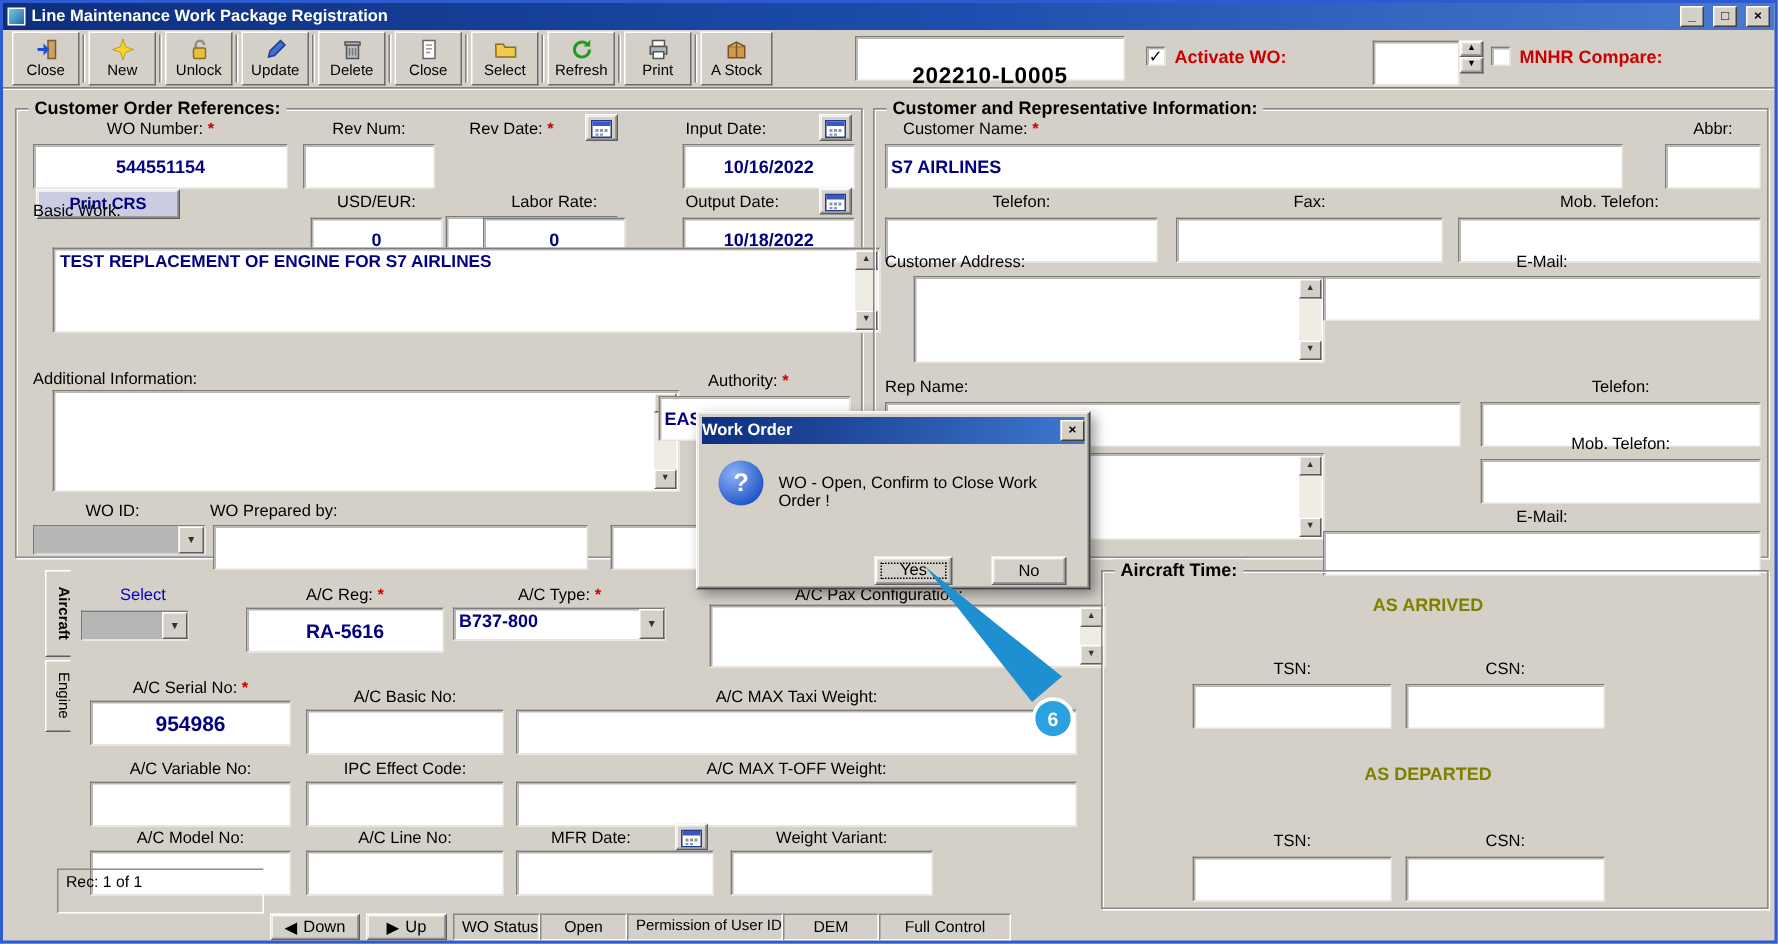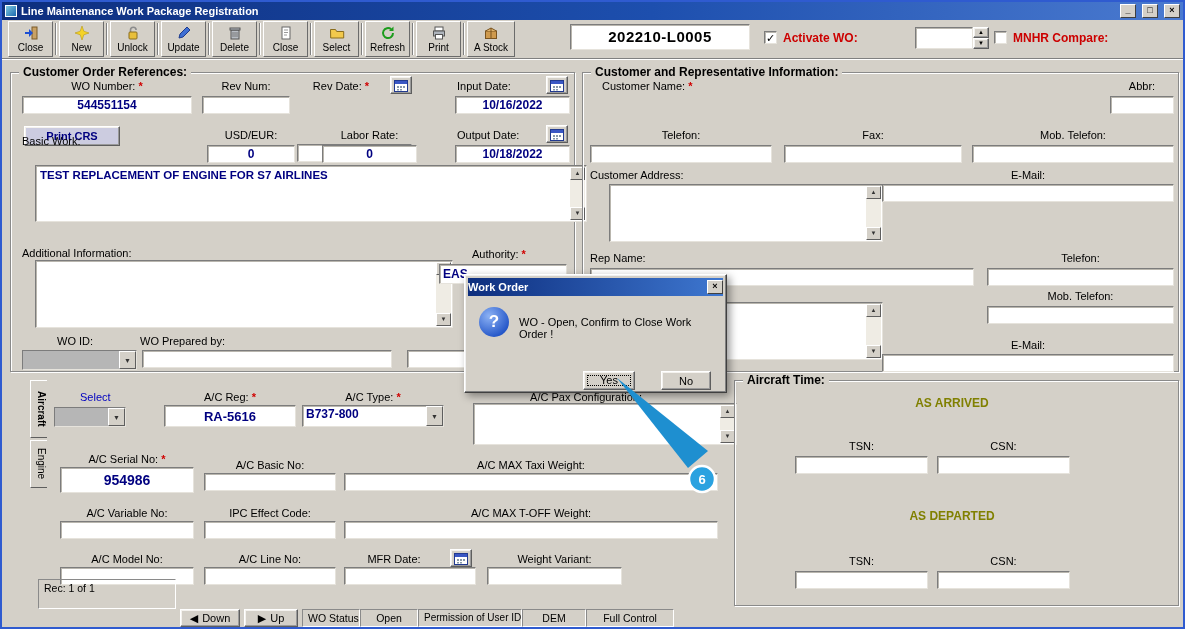--- a/index.html
+++ b/index.html
@@ -30,21 +30,21 @@
     display:flex; flex-direction:column; align-items:center; justify-content:center; gap:1px;
     width:45px; background:#d4d0c8; border:1px solid; border-color:#fff #6b6b6b #6b6b6b #fff;
     font-size:10px; cursor:default; white-space:nowrap;
   }
   .ticon { height:16px; display:flex; align-items:center; }
   .tsep { width:0; margin:2px 2px; border-left:1px solid #808080; border-right:1px solid #fff; }
   .fld {
     position:absolute; background:#fff; border:1px solid;
     border-color:#7c7c7c #e6e3dc #e6e3dc #7c7c7c;
     box-shadow: inset 1px 1px 0 #b9b6ae;
-    font-size:12px; padding:0 3px; outline:none;
+    font-size:12px; padding:14px 3px; outline:none;
   }
   .center { text-align:center; }
   .navy { color:#000080; font-weight:bold; }
   .lbl { position:absolute; font-size:11px; white-space:nowrap; }
   .lblc { position:absolute; font-size:11px; text-align:center; white-space:nowrap; }
   .req { color:#d00000; font-weight:bold; }
   .grp { position:absolute; border:1px solid #8a8a8a; box-shadow: inset 1px 1px 0 #ffffff, 1px 1px 0 #ffffff; }
   .leg { position:absolute; top:-8px; left:8px; background:#d4d0c8; padding:0 4px; font-weight:bold; font-size:12px; white-space:nowrap; }
   .b3d {
     position:absolute; background:#d4d0c8; border:1px solid;
@@ -318,20 +318,21 @@
   </div>
   <input class="fld" style="left: 140px; top: 348px; width: 250px; height: 18px;">
   <input class="fld" style="left: 405px; top: 348px; width: 160px; height: 18px;">
 
   <div class="grp" style="left:580px;top:70px;width:597px;height:300px">
     <span class="leg">Customer and Representative Information:</span>
   </div>
 
   <span class="lbl" style="left:600px;top:78px"><span>Customer Name:</span> <span class="req">*</span></span>
   <span class="lblc" style="left:1108px;top:78px;width:64px">Abbr:</span>
+  <input class="fld navy" style="left: 588px; top: 94px; width: 492px; height: 18px;" value="S7 AIRLINES">
   <input class="fld" style="left: 1108px; top: 94px; width: 64px; height: 18px;">
 
   <span class="lblc" style="left:588px;top:127px;width:182px">Telefon:</span>
   <span class="lblc" style="left:782px;top:127px;width:178px">Fax:</span>
   <span class="lblc" style="left:970px;top:127px;width:202px">Mob. Telefon:</span>
   <input class="fld" style="left: 588px; top: 143px; width: 182px; height: 18px;">
   <input class="fld" style="left: 782px; top: 143px; width: 178px; height: 18px;">
   <input class="fld" style="left: 970px; top: 143px; width: 202px; height: 18px;">
 
   <span class="lbl" style="left:588px;top:167px">Customer Address:</span>

